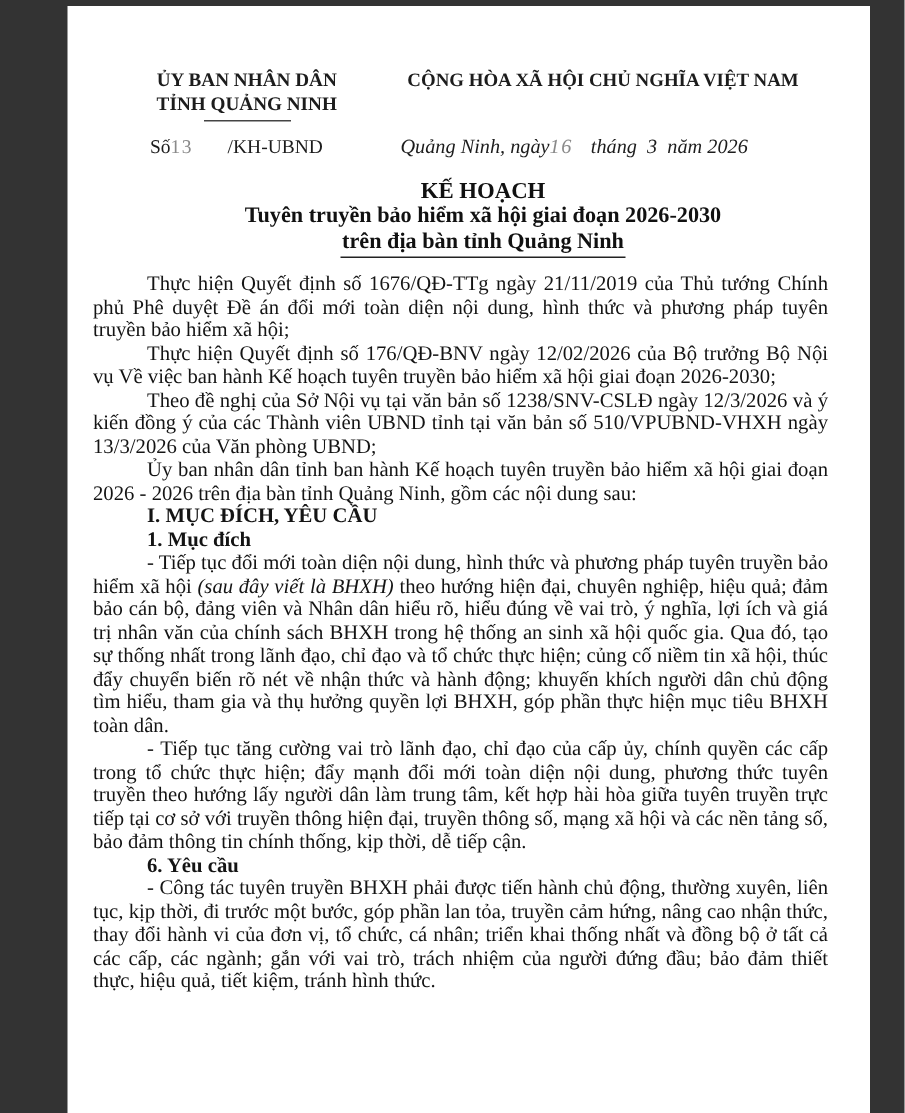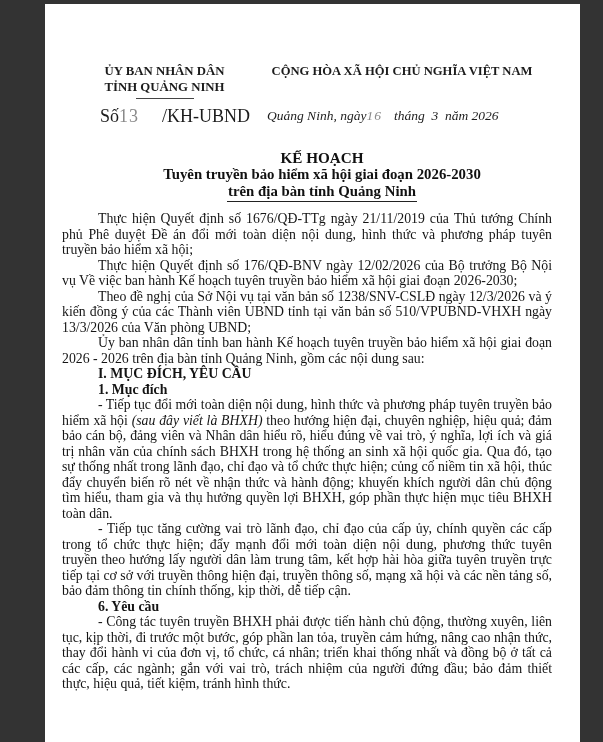--- a/index.html
+++ b/index.html
@@ -4,41 +4,41 @@
 <style>
   html,body { margin:0; padding:0; }
   .stage {
     position:relative; width:603px; height:742px;
     background:#333333; overflow:hidden;
     font-family:"Liberation Serif","DejaVu Serif",serif;
   }
   .paper {
     position:absolute; left:45px; top:4px; width:535px; height:738px;
     background:#ffffff; box-sizing:border-box;
-    padding:60px 28px 0 17px; color:#1c1c1c;
+    padding:42px 28px 0 17px; color:#1c1c1c;
   }
   
   .header-row { display:flex; }
   .hcol-left  { width:205px; text-align:center; }
   .hcol-right { width:270px; text-align:center; }
   .org-line   { font-weight:bold; font-size:12.8px; line-height:15.5px; white-space:nowrap; }
   .nat-line1  { font-weight:bold; font-size:12.6px; line-height:15.5px; white-space:nowrap; }
   .nat-line2  { font-weight:bold; font-size:14px; line-height:16px; margin-top:1px; }
   .nat-underline { display:inline-block; border-bottom:1.2px solid #222; padding:0 2px 1px 2px; white-space:nowrap; }
   .short-rule { width:58px; height:0; border-top:1.2px solid #444; margin:3px auto 0 auto; }
   
   .num-row   { display:flex; margin-top:9px; }
   .num-cell  { width:205px; box-sizing:border-box; padding-left:38px; text-align:left;
-               font-size:18px; line-height:16px; }
+               font-size:13px; line-height:16px; }
   .date-cell { width:270px; text-align:left; font-style:italic; font-size:13.5px; line-height:16px; white-space:nowrap; }
   .stamp     { color:#8a8a8a; letter-spacing:1px; }
   .num-suffix { margin-left:23px; }
   .date-after { margin-left:12px; white-space:pre; }
   
-  .title-block { margin-top:25px; text-align:center; position:relative; left:15px; font-weight:bold; color:#111; }
+  .title-block { margin-top:13px; text-align:center; position:relative; left:15px; font-weight:bold; color:#111; }
   .title-l1 { font-size:15.2px; line-height:17px; }
   .title-l2 { font-size:14.8px; line-height:17px; }
   .title-l3 { font-size:14.8px; line-height:17px; }
   .title-underline { display:inline-block; border-bottom:1.2px solid #222; padding:0 1px 1px 1px; }
   
   .body-text { margin-top:9px; font-size:13.8px; line-height:15.5px; text-align:justify; color:#141414; }
   .body-text p { margin:0; text-indent:36px; }
   .sec-heading { font-weight:bold; }
   .it { font-style:italic; }
 </style>

